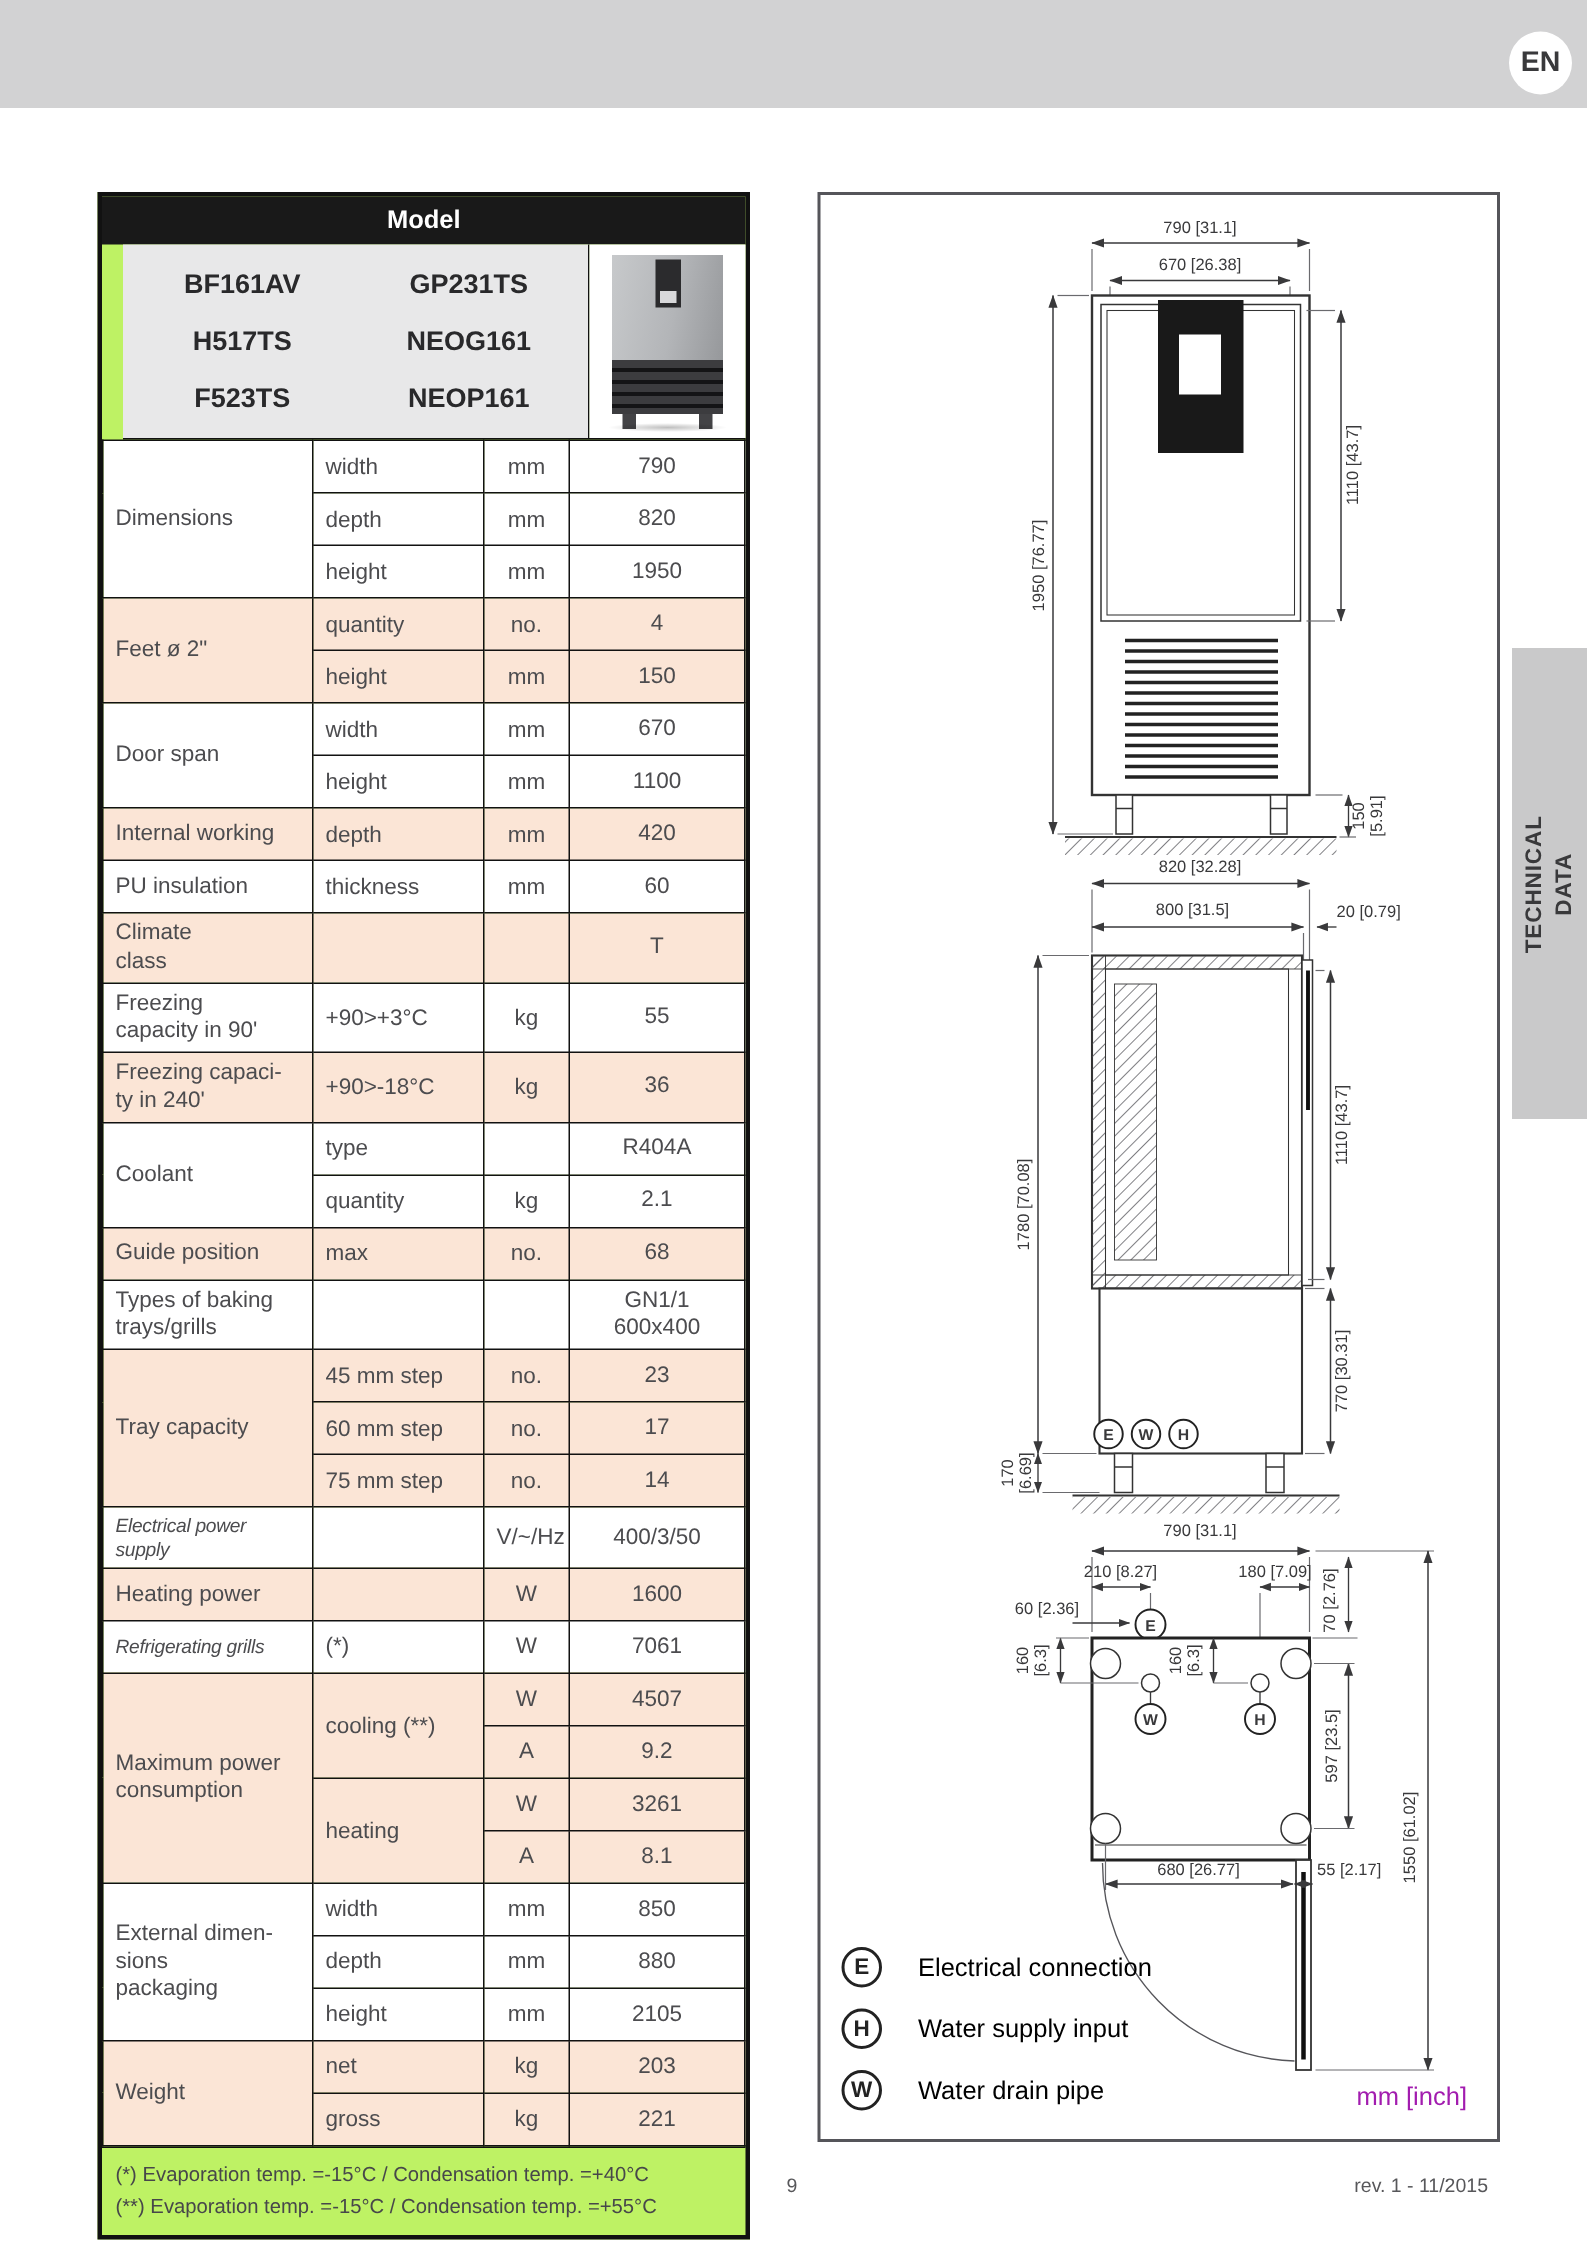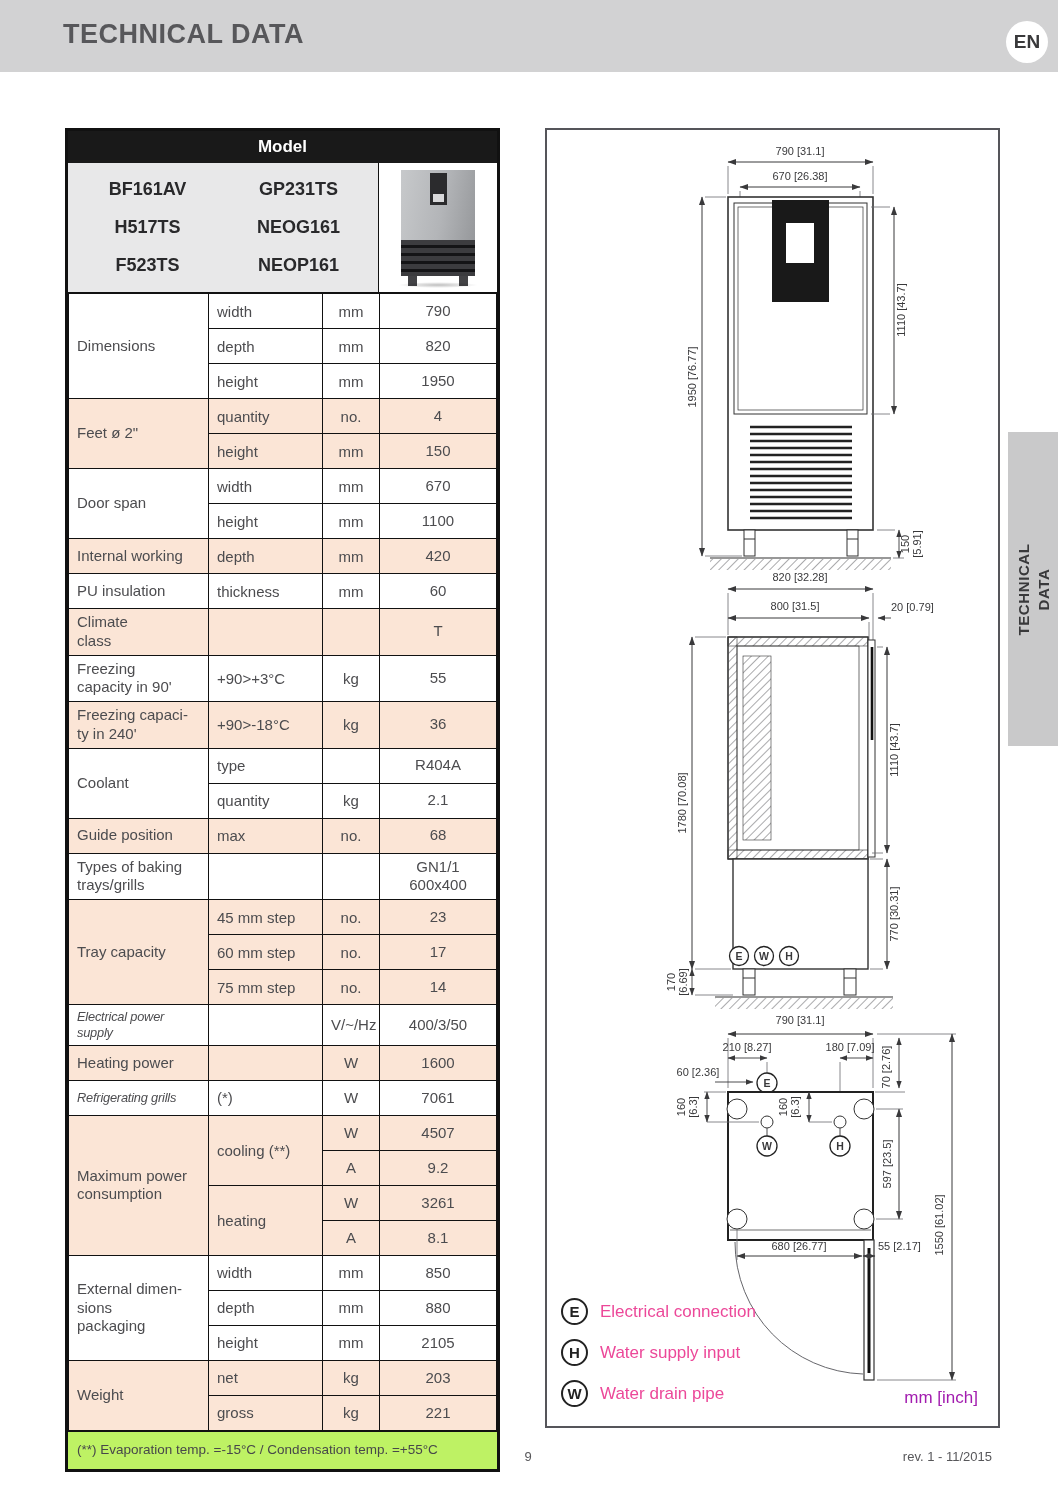--- a/index.html
+++ b/index.html
@@ -15,21 +15,21 @@
   
   .side-tab{position:absolute;left:1008px;top:432px;width:50px;height:314px;background:#c9c9ca;
         display:flex;align-items:center;justify-content:center;}
   .side-tab .rot{transform:rotate(-90deg);text-align:center;font-weight:bold;font-size:15px;
         color:#39393b;letter-spacing:.6px;line-height:1.3;white-space:nowrap;}
   
   .spec-wrap{position:absolute;left:65px;top:128px;width:435px;border:3px solid #111;
         box-sizing:border-box;background:#bef264;}
   .model-header{background:#191919;color:#fff;font-weight:bold;font-size:17px;text-align:center;
         height:32px;line-height:32px;}
-  .model-row{display:flex;border-bottom:1px solid #111;height:129px;}
+  .model-row{display:flex;border-bottom:1px solid #111;height:129px;margin-left:14px;}
   .model-names{width:311px;background:#e8e8e9;border-right:1px solid #111;display:grid;
         grid-template-columns:1fr 1fr;align-content:center;justify-items:center;
         row-gap:17px;font-size:18px;font-weight:bold;color:#29292b;padding:6px 4px;box-sizing:border-box;}
   .model-image-cell{flex:1;display:flex;align-items:flex-end;justify-content:center;background:#fff;}
   
   .fridge{position:relative;width:80px;height:116px;margin-bottom:6px;}
   .fridge .body-top{position:absolute;left:3px;top:0;width:74px;height:70px;
         background:linear-gradient(100deg,#c7c9cb 0%,#b3b5b8 55%,#96989b 100%);}
   .fridge .slot{position:absolute;left:32px;top:3px;width:17px;height:32px;background:#2b2b2d;}
   .fridge .slot-win{position:absolute;left:35px;top:24px;width:11px;height:8px;background:#d8d8da;}
@@ -53,34 +53,33 @@
   
   .diagram-panel{position:absolute;left:545px;top:128px;width:455px;height:1300px;
         border:2px solid #55555a;box-sizing:border-box;background:#fff;}
   .diagram-panel svg{display:block;}
   svg text{font-family:"Liberation Sans",sans-serif;font-size:11px;fill:#39393b;}
   svg text.ltr{font-weight:bold;font-size:10.5px;}
   .legend{position:absolute;left:14px;top:1168px;}
   .legend-item{display:flex;align-items:center;height:27px;margin-bottom:14px;}
   .legend-sym{width:27px;height:27px;border:2.5px solid #222;border-radius:50%;box-sizing:border-box;
         display:flex;align-items:center;justify-content:center;font-weight:bold;font-size:15px;color:#222;}
-  .legend-lbl{margin-left:12px;font-size:17px;color:#ec4899;}
+  .legend-lbl{margin-left:24px;font-size:17px;color:#000000;}
   .units-note{position:absolute;right:20px;top:1258px;font-size:17px;color:#a21caf;}
   
   .footer-page{position:absolute;left:498px;top:1449px;width:60px;text-align:center;
         font-size:13px;color:#57575a;}
   .footer-rev{position:absolute;right:66px;top:1449px;font-size:13px;color:#57575a;}
 </style>
 </head>
 <body>
 
 <div class="page">
 
   <div class="topbar"></div>
-  <div class="page-title">TECHNICAL DATA</div>
   <div class="lang-badge">EN</div>
 
   <div class="side-tab">
     <div class="rot">
       <div>TECHNICAL</div>
       <div>DATA</div>
     </div>
   </div>
 
   <div class="spec-wrap">
@@ -289,20 +288,21 @@
             <td class="val">203</td>
           </tr>
           <tr class="pink">
             <td class="attr">gross</td>
             <td class="unit">kg</td>
             <td class="val">221</td>
           </tr>
         </tbody>
     </table>
     <div class="footnotes">
+        <div>(*) Evaporation temp. =-15°C  /  Condensation temp. =+40°C</div>
         <div>(**) Evaporation temp. =-15°C  /  Condensation temp. =+55°C</div>
       </div>
   </div>
 
   <div class="diagram-panel">
     <svg width="451" height="1296" viewBox="0 0 451 1296">
       <defs>
         <marker id="mE" viewBox="0 0 10 10" refX="9" refY="5" markerWidth="9" markerHeight="9" orient="auto-start-reverse">
           <path d="M0,1.6 L9.5,5 L0,8.4 z" fill="#39393b"></path>
         </marker>

